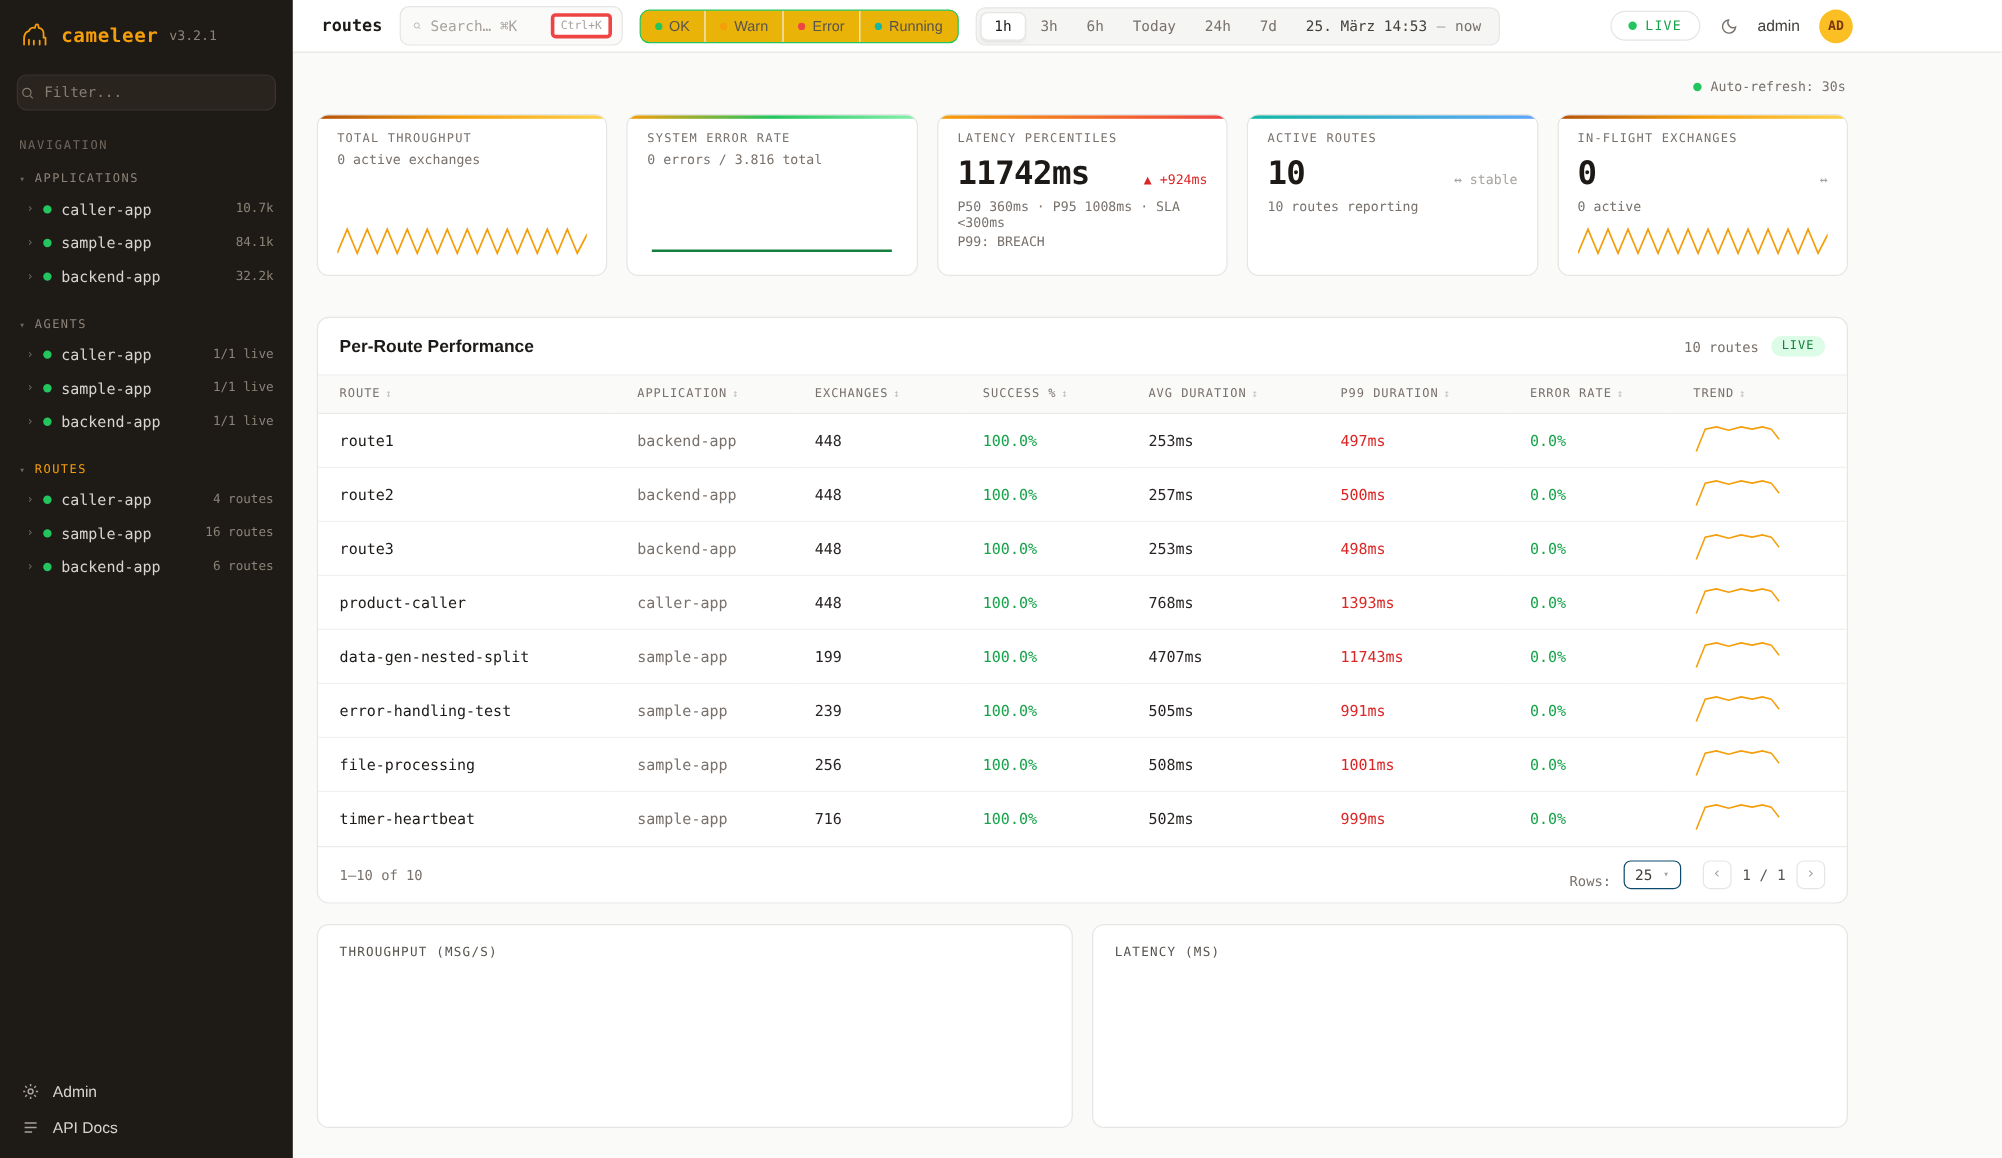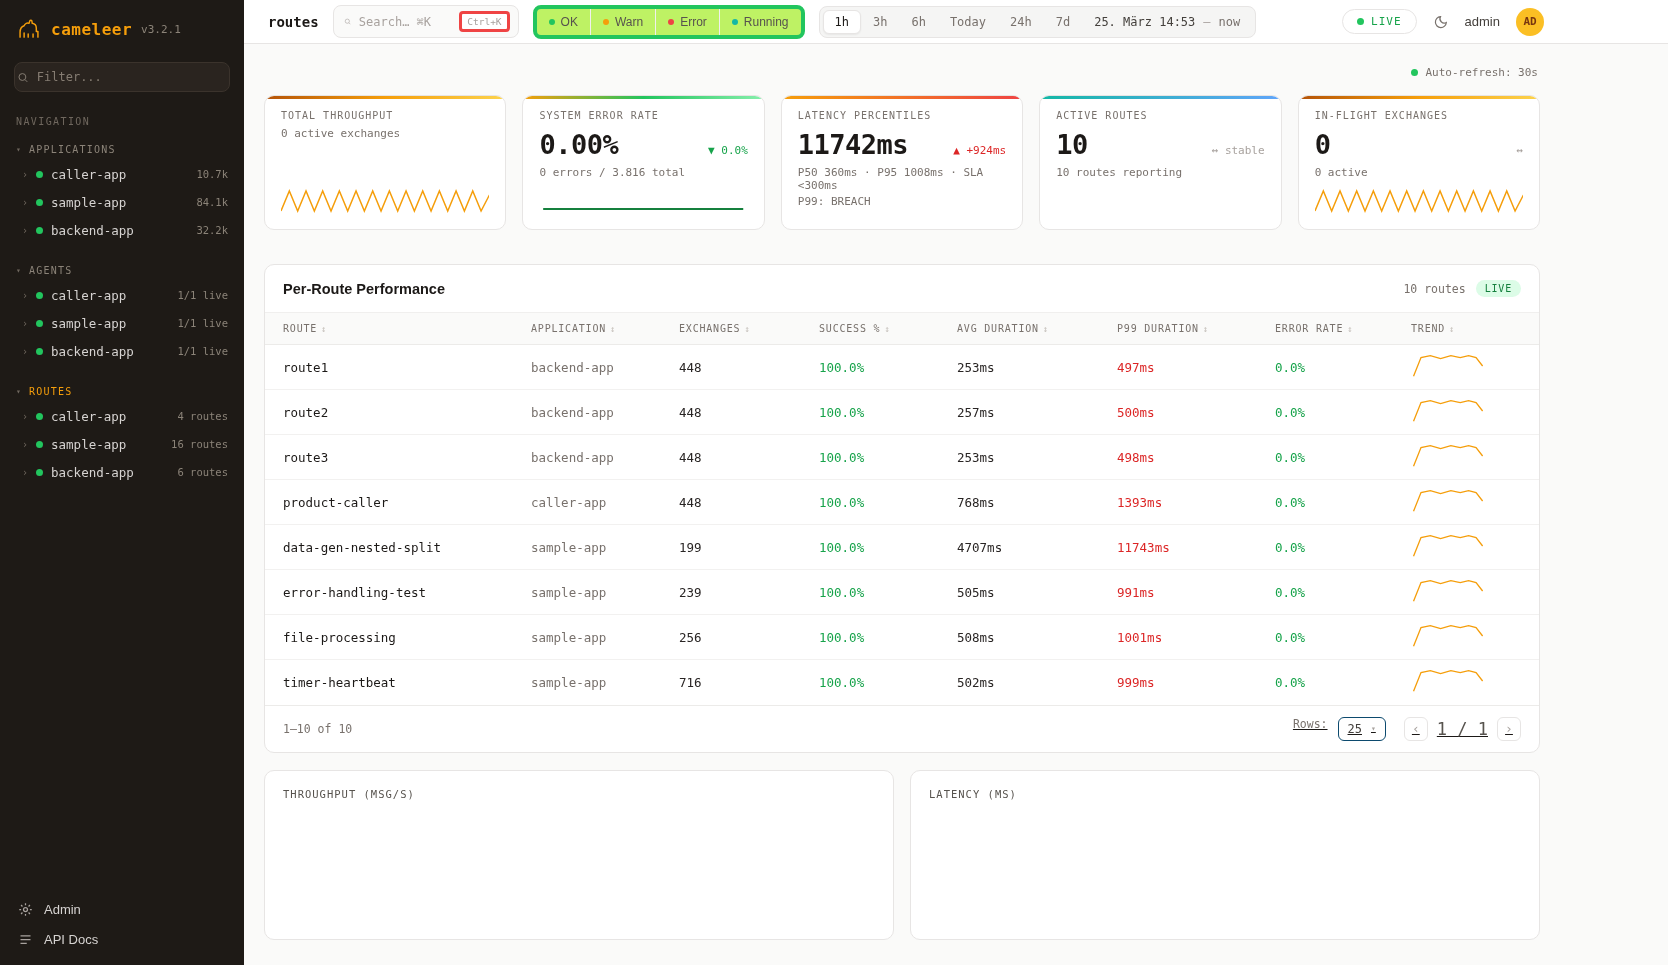--- a/index.html
+++ b/index.html
@@ -28,21 +28,21 @@
   .foot-item { display:flex; align-items:center; gap:11px; color:#d6d3d1; font-size:13px; font-family:"Liberation Sans",sans-serif; cursor:pointer; }
 
   
   .main { flex:1; display:flex; flex-direction:column; overflow:hidden; }
   .topbar { height:44px; flex:none; background:#fff; border-bottom:1px solid #e7e5e4; display:flex; align-items:center; gap:14px; padding:0 124px 0 24px; }
   .page-title { font-weight:bold; font-size:14px; color:#1c1917; }
   .searchbox { display:flex; align-items:center; gap:8px; border:1px solid #e7e5e4; background:#fafaf9; border-radius:8px; padding:5px 8px 5px 10px; width:186px; }
   .searchbox input { border:none; outline:none; background:transparent; font:inherit; font-size:12px; color:#57534e; width:100%; }
   .searchbox input::placeholder { color:#a8a29e; }
   .kbd { border:3px solid #ef4444; background:#fff; border-radius:4px; font-size:9.5px; padding:2px 5px; color:#a8a29e; white-space:nowrap; }
-  .chips { display:flex; border:4px solid #22c55e; border-radius:8px; background:#bef264; overflow:hidden; }
+  .chips { display:flex; border:1px solid #22c55e; border-radius:8px; background:#eab308; overflow:hidden; }
   .chip { display:flex; align-items:center; gap:6px; padding:6px 12px; font-size:12px; color:#57534e; border-left:1px solid #f0efee; font-family:"Liberation Sans",sans-serif; cursor:pointer; }
   .chip:first-child { border-left:none; }
   .chip .dot { width:6px; height:6px; }
   .dot.ok { background:#22c55e; } .dot.warn { background:#f59e0b; } .dot.error { background:#ef4444; } .dot.running { background:#14b8a6; }
   .ranges { display:flex; align-items:center; background:#f5f5f4; border:1px solid #e7e5e4; border-radius:8px; padding:3px; }
   .range-btn { padding:4px 11px; font-size:12px; color:#78716c; border-radius:6px; border:1px solid transparent; cursor:pointer; }
   .range-btn.active { background:#fff; color:#1c1917; border:1px solid #e7e5e4; box-shadow:0 1px 2px rgba(0,0,0,.06); }
   .range-date { display:flex; gap:8px; align-items:center; padding:0 12px; font-size:12px; color:#44403c; }
   .range-sep { color:#a8a29e; }
   .range-now { color:#78716c; }
@@ -86,27 +86,27 @@
   tbody tr:not(:first-child) td { border-top:1px solid #f2f1f0; }
   td.c-route { color:#1c1917; }
   td.c-app { color:#78716c; }
   td.c-num { color:#292524; }
   td.c-succ { color:#16a34a; }
   td.c-p99.breach { color:#dc2626; }
   td.c-p99.ok { color:#16a34a; }
   td.c-err { color:#16a34a; }
   .panel-foot { display:flex; align-items:center; border-top:1px solid #ecebe9; padding:11px 18px; }
   .foot-range { font-size:11.5px; color:#78716c; }
-  .foot-right { margin-left:auto; display:flex; align-items:flex-start; gap:10px;text-decoration:underline; }
+  .foot-right { margin-left:auto; display:flex; align-items:flex-end; gap:10px; }
   .rows-label { font-size:11.5px; color:#78716c; }
   .rows-select { display:flex; align-items:center; gap:9px; border:1px solid #0c4a6e; border-radius:6px; padding:4px 9px; font-size:12px; background:#fff; color:#44403c; cursor:pointer; }
   .rows-select .sel-caret { font-size:8px; color:#a8a29e; }
   .pager { display:flex; align-items:center; gap:9px; margin-left:8px; }
   .page-btn { width:24px; height:24px; border:1px solid #e7e5e4; border-radius:6px; display:flex; align-items:center; justify-content:center; color:#a8a29e; background:#fff; font-size:13px; cursor:pointer; }
-  .page-ind { font-size:17px; color:#57534e; }
+  .page-ind { font-size:12px; color:#57534e; }
 
   
   .charts-row { display:flex; gap:16px; margin-top:17px; }
   .chart-panel { flex:1; background:#fff; border:1px solid #e7e5e4; border-radius:10px; height:170px; padding:17px 18px; }
   .chart-title { font-size:10.5px; letter-spacing:1px; color:#57534e; }
 </style>
 </head>
 <body>
 
 <div class="app">
@@ -297,24 +297,20 @@
         <div class="kpi k1">
           <div class="kpi-label">TOTAL THROUGHPUT</div>
           <div class="kpi-sub">0 active exchanges</div>
           <svg class="kpi-spark" viewBox="0 0 200 34" preserveAspectRatio="none">
               <polyline points="0,28 8,8 16,28 24,8 32,28 40,8 48,28 56,8 64,28 72,8 80,28 88,8 96,28 104,8 112,28 120,8 128,28 136,8 144,28 152,8 160,28 168,8 176,28 184,8 192,28 200,12" fill="none" stroke="#f59e0b" stroke-width="1.4"></polyline>
             </svg>
         </div>
 
         <div class="kpi k2">
           <div class="kpi-label">SYSTEM ERROR RATE</div>
-          <div class="kpi-main">
-            <span class="kpi-value">0.00%</span>
-            <span class="kpi-delta green"><span>▼</span> <span>0.0%</span></span>
-          </div>
           <div class="kpi-sub">0 errors / 3.816 total</div>
           <svg class="kpi-spark" viewBox="0 0 200 34" preserveAspectRatio="none">
               <polyline points="4,26 196,26" fill="none" stroke="#15803d" stroke-width="2"></polyline>
             </svg>
         </div>
 
         <div class="kpi k3">
           <div class="kpi-label">LATENCY PERCENTILES</div>
           <div class="kpi-main">
             <span class="kpi-value">11742ms</span>

